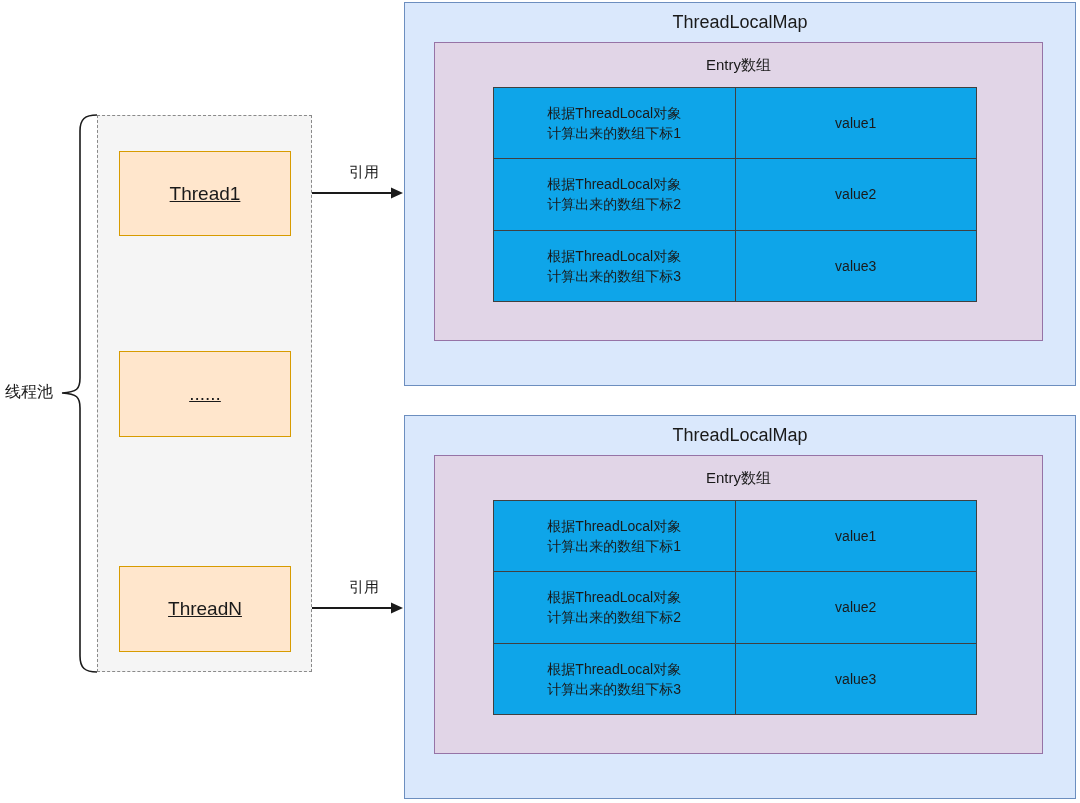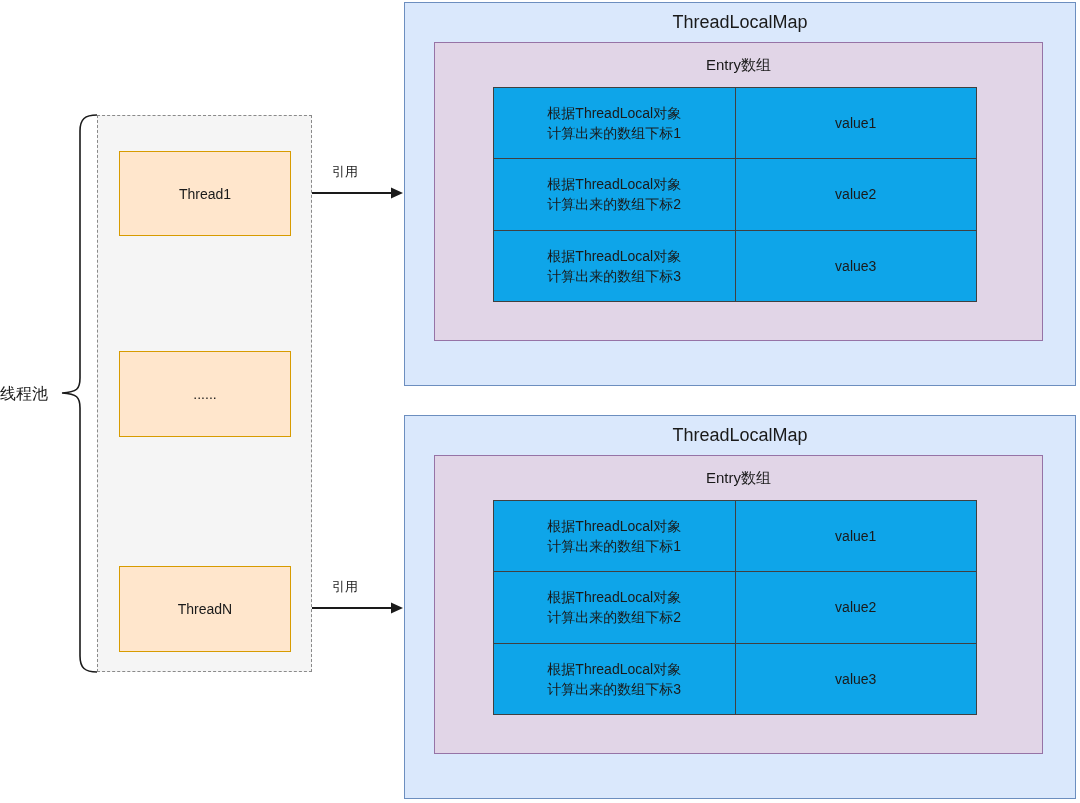--- a/index.html
+++ b/index.html
@@ -20,53 +20,55 @@
     left: 0; top: 0;
     width: 1080px; height: 803px;
     pointer-events: none;
   }
 
   
   .pool-label {
     position: absolute;
     left: 0px; top: 384px;
     width: 58px;
-    text-align: left;
+    text-align: center;
     font-size: 16px;
     line-height: 19px;
     white-space: nowrap;
+    font-family: Liberation Mono, monospace;
   }
   .pool-box {
     position: absolute;
     left: 97px; top: 115px;
     width: 215px; height: 557px;
     background: #f5f5f5;
     border: 1px dashed #8a8a8a;
   }
   .thread-box {
     position: absolute;
     left: 119px;
     width: 172px; height: 86px;
     background: #ffe6cc;
     border: 1px solid #d79b00;
     display: flex;
     align-items: center;
     justify-content: center;
-    font-size: 14px;
+    font-size: 19px;
+    text-decoration: underline;
   }
   .thread-1 { top: 151px; height: 85px; }
   .thread-dots { top: 351px; }
   .thread-n { top: 566px; }
 
   .arrow-label {
     position: absolute;
-    left: 315px;
+    left: 334px;
     width: 60px;
     text-align: center;
-    font-size: 13px;
+    font-size: 15px;
   }
   .arrow-label-1 { top: 163px; }
   .arrow-label-2 { top: 578px; }
 
   
   .map {
     position: absolute;
     left: 404px;
     width: 672px; height: 384px;
     background: #dae8fc;

